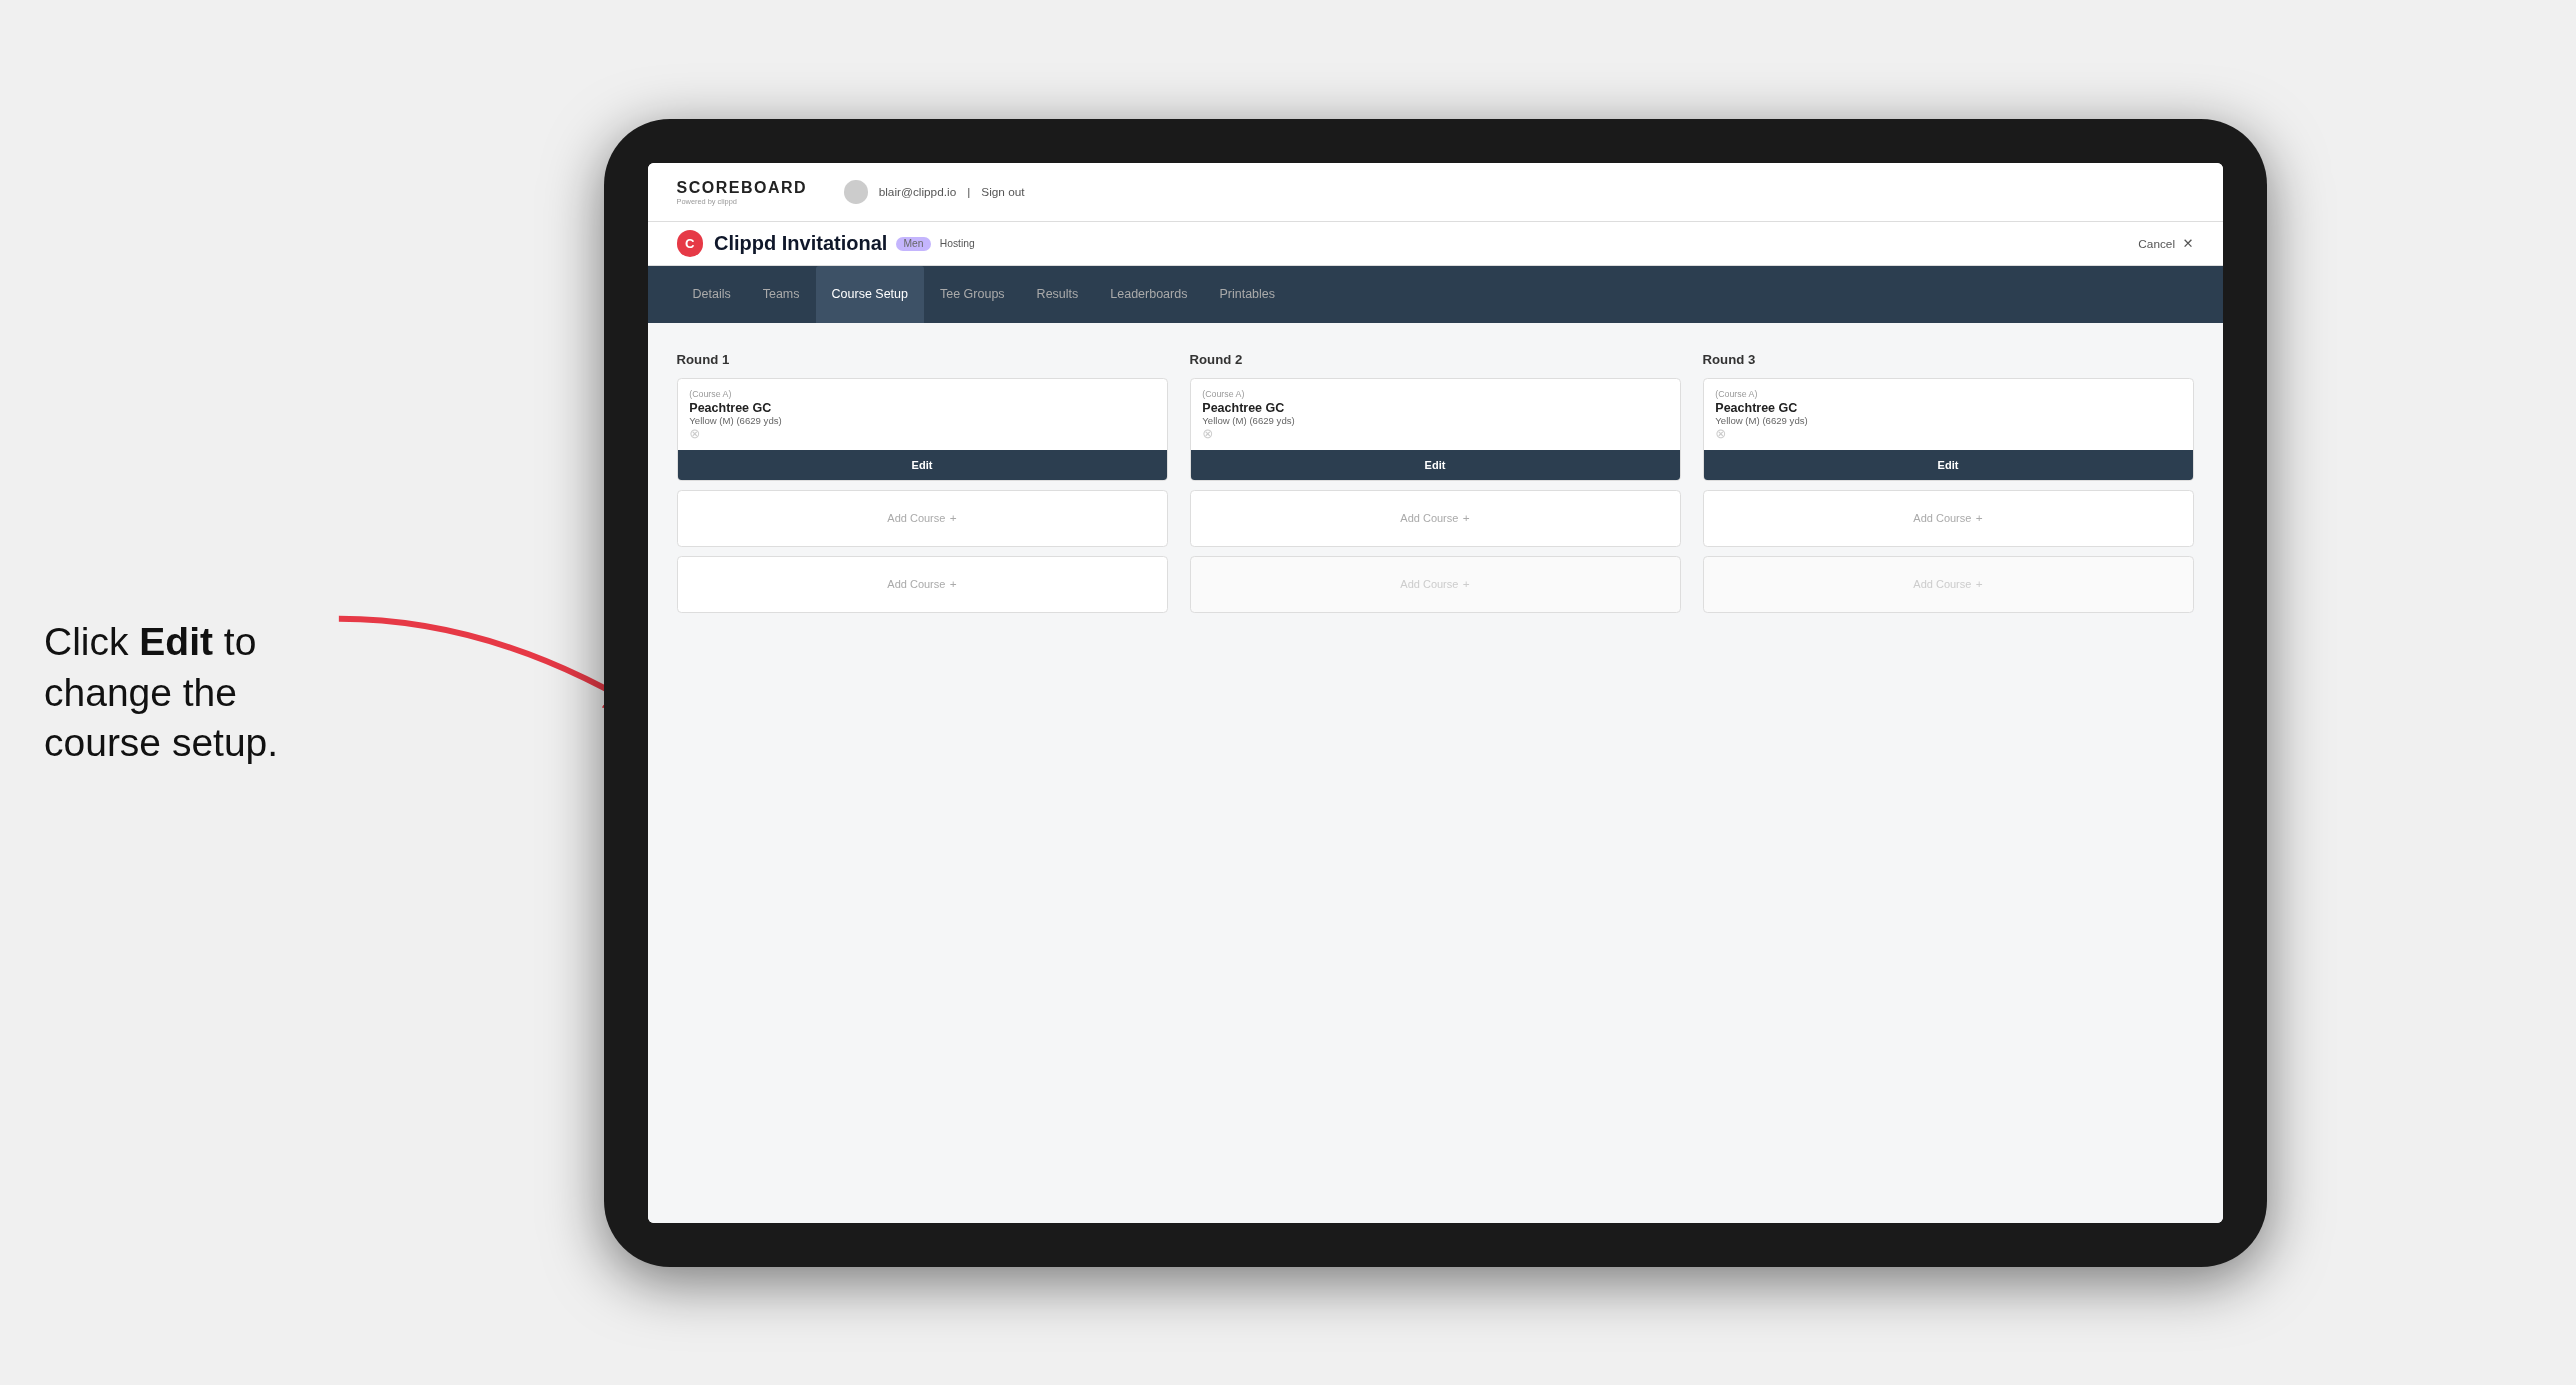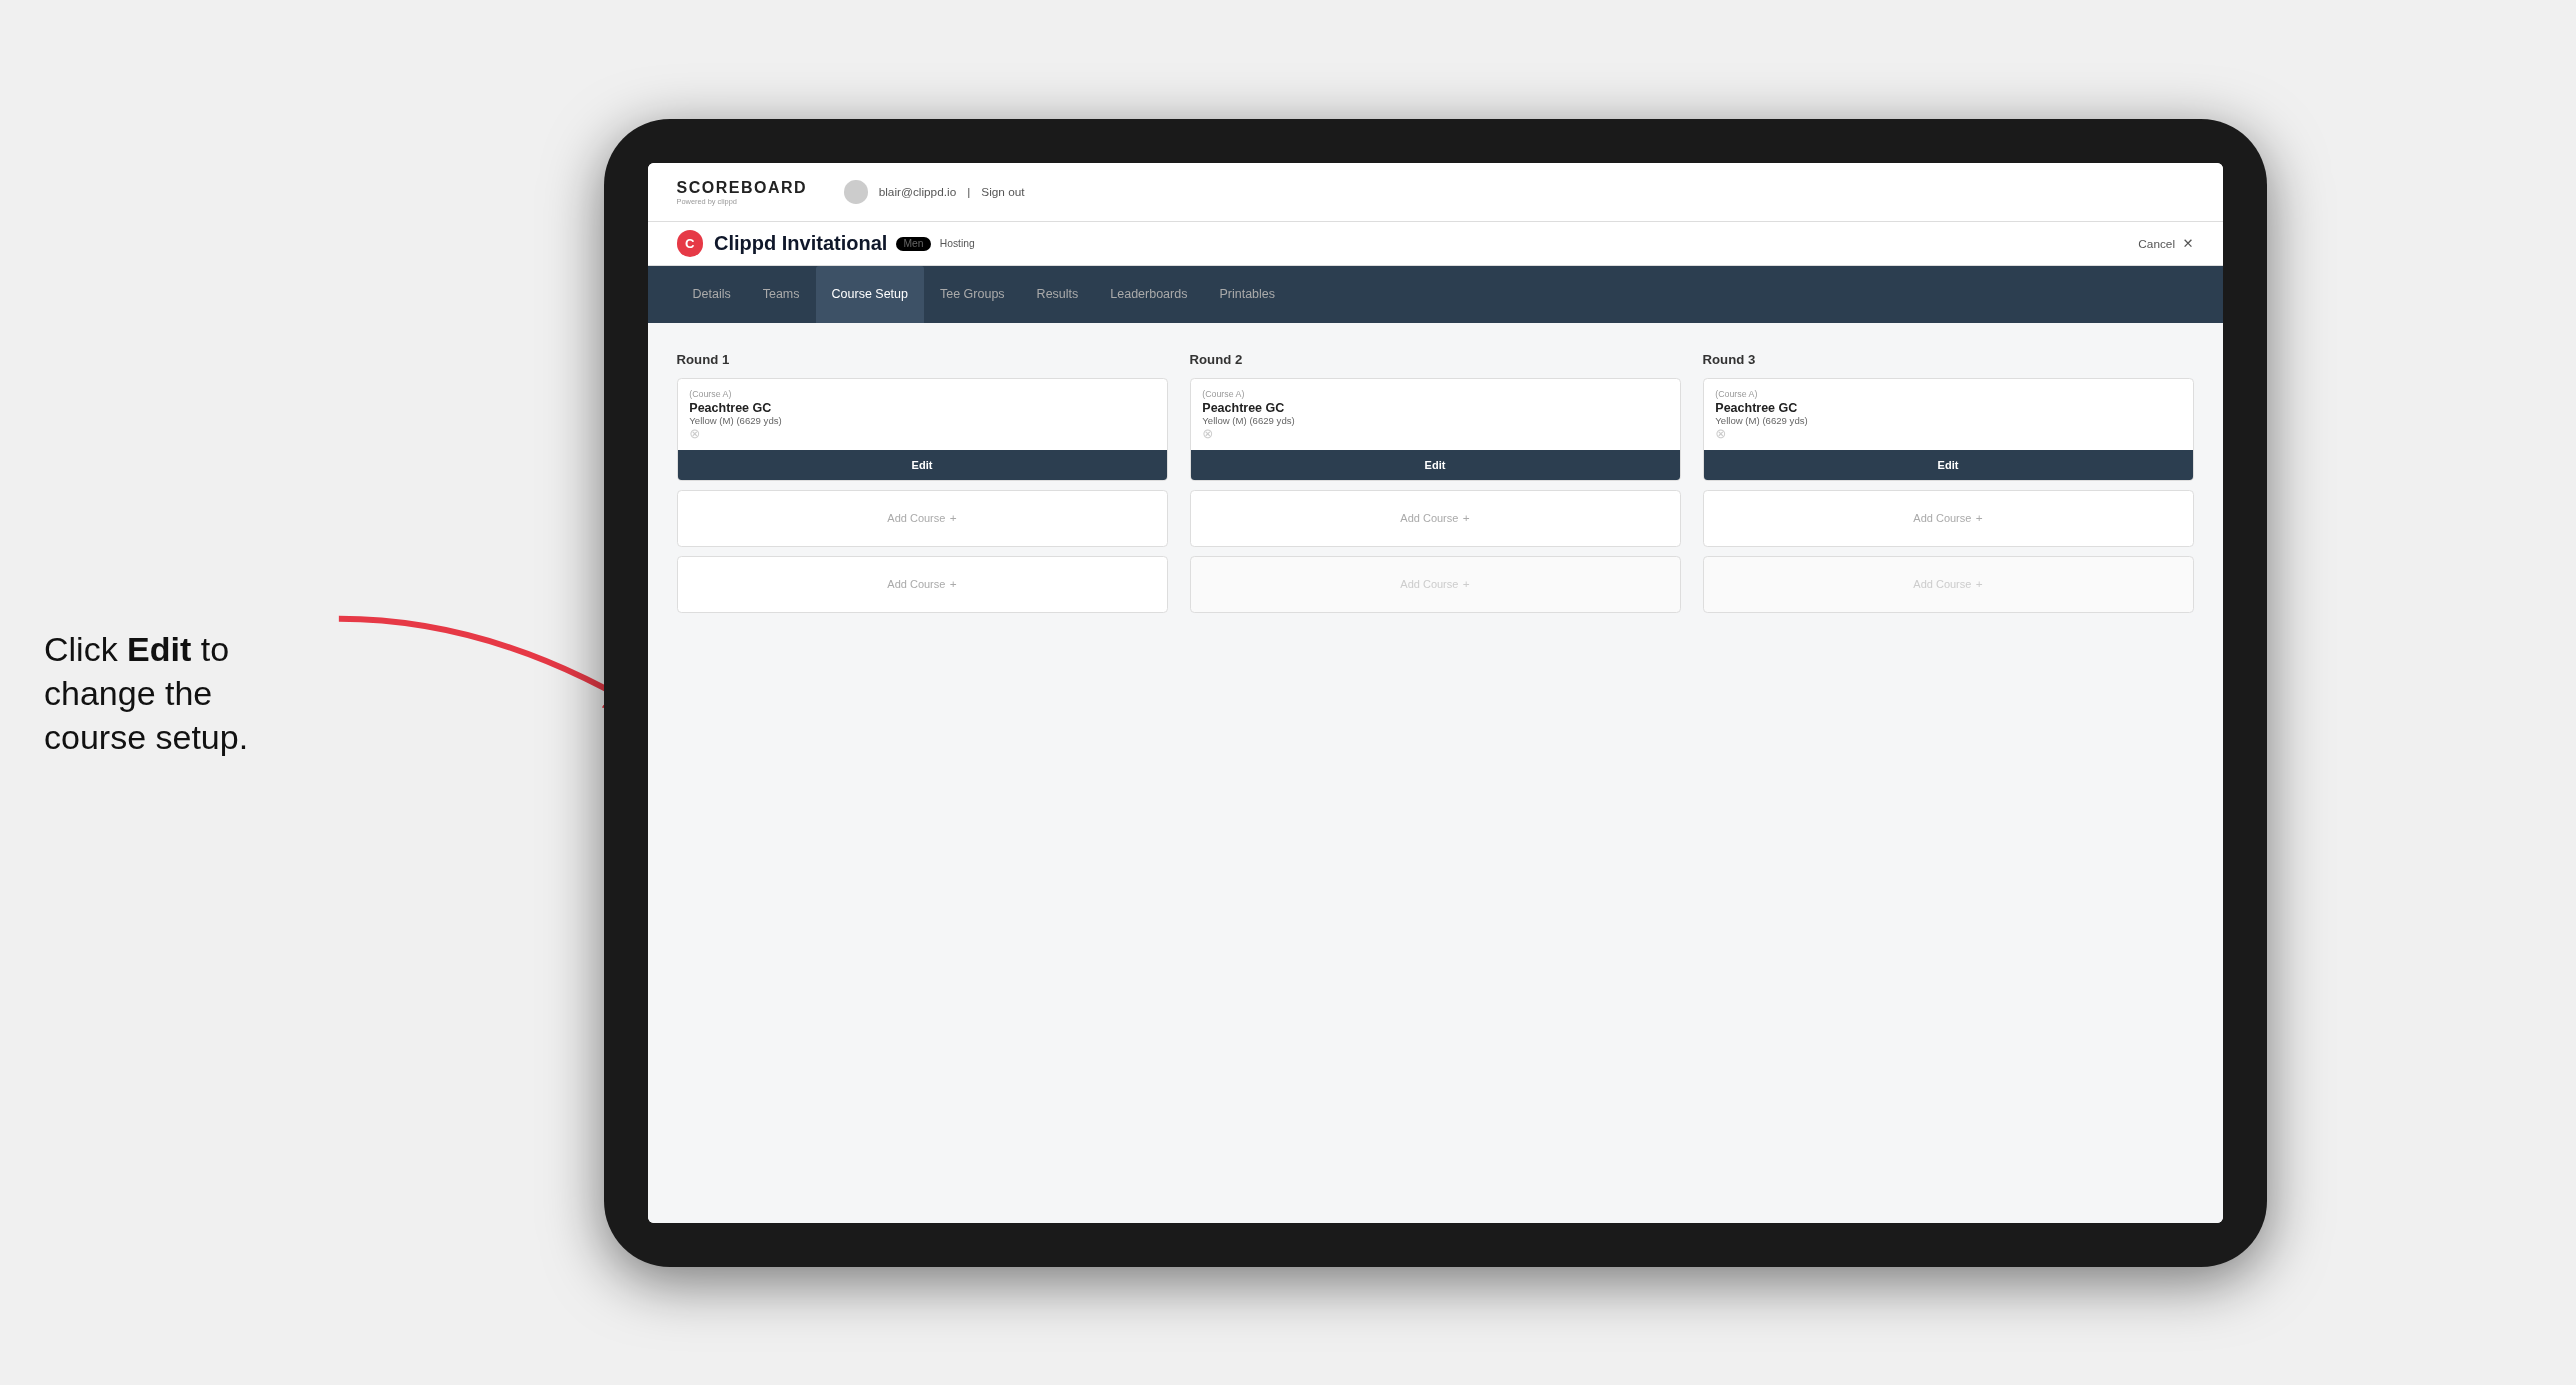--- a/index.html
+++ b/index.html
@@ -13,21 +13,21 @@
       justify-content: center;
       position: relative;
     }
 
     
     .instruction-text {
       position: absolute;
       left: 44px;
       top: 50%;
       transform: translateY(-50%);
-      font-size: 34px;
+      font-size: 39px;
       line-height: 1.3;
       max-width: 412px;
       color: #111;
     }
     .instruction-text strong {
       font-weight: 900;
     }
 
     
     .tablet-shell {
@@ -136,21 +136,21 @@
     }
     .tournament-name {
       font-size: 20px;
       font-weight: 600;
       color: #0f172a;
     }
     .tournament-badge {
       margin-left: 8.8px;
       font-size: 10.3px;
       color: #666;
-      background: #000000;
+      background: #c4b5fd;
       padding: 1.5px 7.4px;
       border-radius: 7.4px;
     }
     .hosting-badge {
       margin-left: 8.8px;
       font-size: 10.3px;
       color: #555;
     }
     .sub-header-right {
       margin-left: auto;

